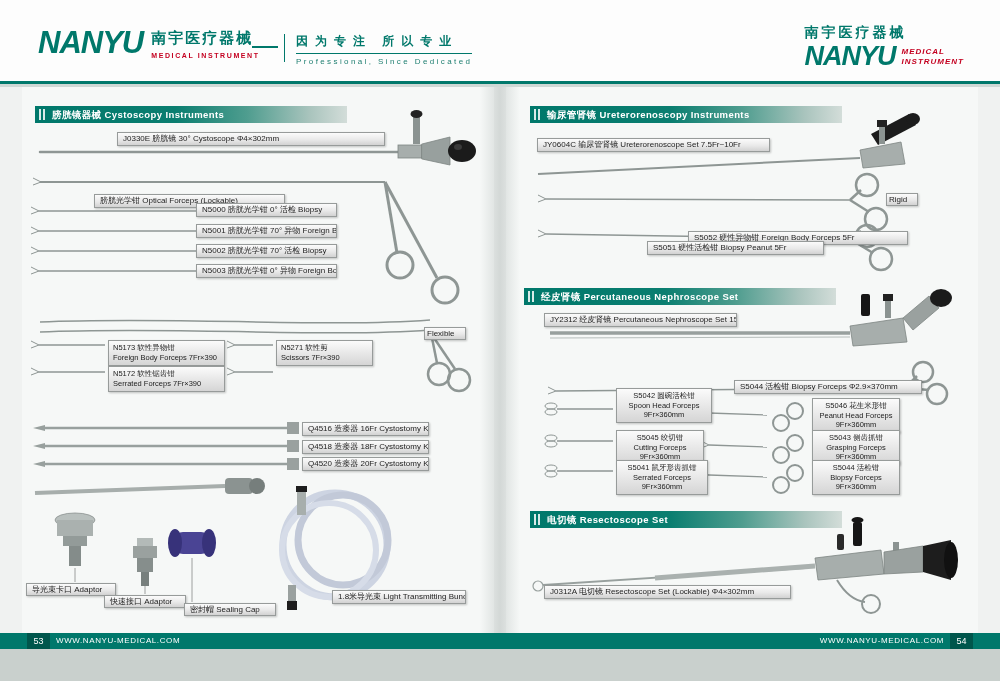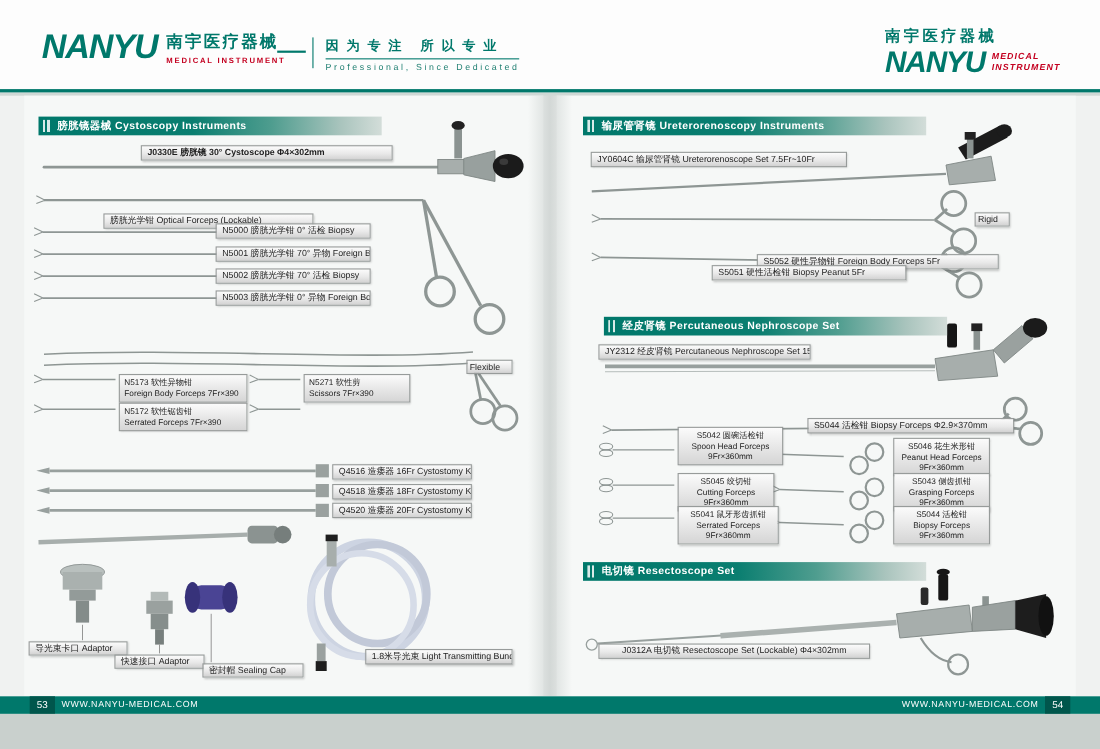--- a/index.html
+++ b/index.html
@@ -280,21 +280,21 @@
       <polygon points="379,464 418,458 418,484 379,486" fill="#9aa19f" stroke="#7d8583" stroke-width="0.8"></polygon>
       <polygon points="418,458 446,452 446,492 418,484" fill="#1d1d1d"></polygon>
       <ellipse cx="446" cy="472" rx="7" ry="18" fill="#111111"></ellipse>
       <path d="M332,492 Q344,512 360,514" fill="none" stroke="#8e9694" stroke-width="2"></path>
       <circle cx="366" cy="516" r="9" fill="none" stroke="#8e9694" stroke-width="2"></circle>
     </g>
   </svg>
 
   <div class="sec-bar" style="left:35px; top:106px;">膀胱镜器械  Cystoscopy Instruments</div>
 
-  <div class="lbl" style="left:128px; top:132px; width:229px;font-weight:bold;">J0330E 膀胱镜 30°  Cystoscope  Φ4×302mm</div>
+  <div class="lbl" style="left:117px; top:132px; width:268px;">J0330E 膀胱镜 30°  Cystoscope  Φ4×302mm</div>
   <div class="lbl" style="left:94px; top:166px; width:191px;margin-top:28px;">膀胱光学钳 Optical Forceps (Lockable)</div>
 
   <div class="lbl" style="left:196px; top:203px; width:141px;">N5000 膀胱光学钳 0°  活检 Biopsy</div>
   <div class="lbl" style="left:196px; top:224px; width:141px;">N5001 膀胱光学钳 70°  异物 Foreign Body</div>
   <div class="lbl" style="left:196px; top:244px; width:141px;">N5002 膀胱光学钳 70°  活检 Biopsy</div>
   <div class="lbl" style="left:196px; top:264px; width:141px;">N5003 膀胱光学钳 0°  异物 Foreign Body</div>
 
   <div class="lbl tag" style="left:424px; top:327px; width:42px; height:13px;">Flexible</div>
 
   <div class="lbl2" style="left:108px; top:340px; width:117px;">
@@ -319,21 +319,21 @@
   <div class="lbl" style="left:184px; top:603px; width:92px; height:13px;">密封帽 Sealing Cap</div>
   <div class="lbl" style="left:332px; top:590px; width:134px;">1.8米导光束  Light Transmitting Bundle</div>
 
   <div class="sec-bar" style="left:530px; top:106px;">输尿管肾镜 Ureterorenoscopy Instruments</div>
 
   <div class="lbl" style="left:537px; top:138px; width:233px;">JY0604C 输尿管肾镜 Ureterorenoscope Set 7.5Fr~10Fr</div>
   <div class="lbl tag" style="left:886px; top:193px; width:32px; height:13px;">Rigid</div>
   <div class="lbl" style="left:688px; top:207px; width:220px;margin-top:24px;">S5052 硬性异物钳 Foreign Body Forceps 5Fr</div>
   <div class="lbl" style="left:647px; top:241px; width:177px;">S5051 硬性活检钳 Biopsy Peanut 5Fr</div>
 
-  <div class="sec-bar" style="left:549px; top:288px;">经皮肾镜 Percutaneous Nephroscope Set</div>
+  <div class="sec-bar" style="left:524px; top:288px;">经皮肾镜 Percutaneous Nephroscope Set</div>
 
   <div class="lbl" style="left:544px; top:313px; width:193px;">JY2312 经皮肾镜 Percutaneous Nephroscope Set 15Fr</div>
   <div class="lbl" style="left:734px; top:380px; width:188px;">S5044 活检钳 Biopsy Forceps Φ2.9×370mm</div>
 
   <div class="lbl3" style="left:616px; top:388px; width:96px;">
     <span>S5042 圆碗活检钳</span>
     <span>Spoon Head Forceps</span>
     <span>9Fr×360mm</span>
   </div>
   <div class="lbl3" style="left:812px; top:398px; width:88px;">
@@ -356,21 +356,21 @@
     <span>Serrated Forceps</span>
     <span>9Fr×360mm</span>
   </div>
   <div class="lbl3" style="left:812px; top:460px; width:88px;">
     <span>S5044 活检钳</span>
     <span>Biopsy Forceps</span>
     <span>9Fr×360mm</span>
   </div>
 
   <div class="sec-bar" style="left:530px; top:511px;">电切镜  Resectoscope Set</div>
-  <div class="lbl" style="left:544px; top:585px; width:247px;text-align:center;">J0312A 电切镜 Resectoscope Set (Lockable)  Φ4×302mm</div>
+  <div class="lbl" style="left:544px; top:585px; width:247px;">J0312A 电切镜 Resectoscope Set (Lockable)  Φ4×302mm</div>
 
   <div class="footer-bar"></div>
   <div class="page-num" style="left:27px;">53</div>
   <div class="footer-url" style="left:56px;">WWW.NANYU-MEDICAL.COM</div>
   <div class="footer-url" style="right:56px;">WWW.NANYU-MEDICAL.COM</div>
   <div class="page-num" style="right:27px;">54</div>
   <div class="bottom-margin"></div>
 
 </div>
 

